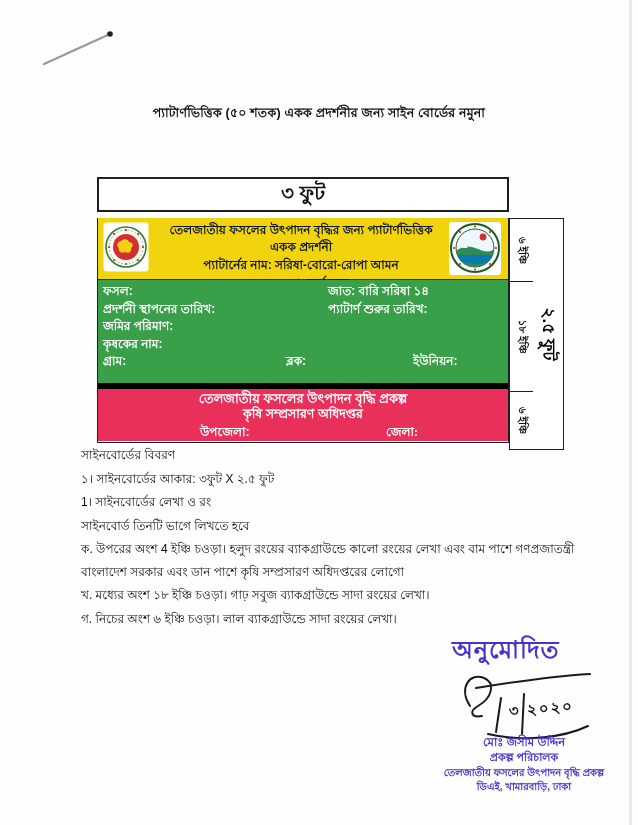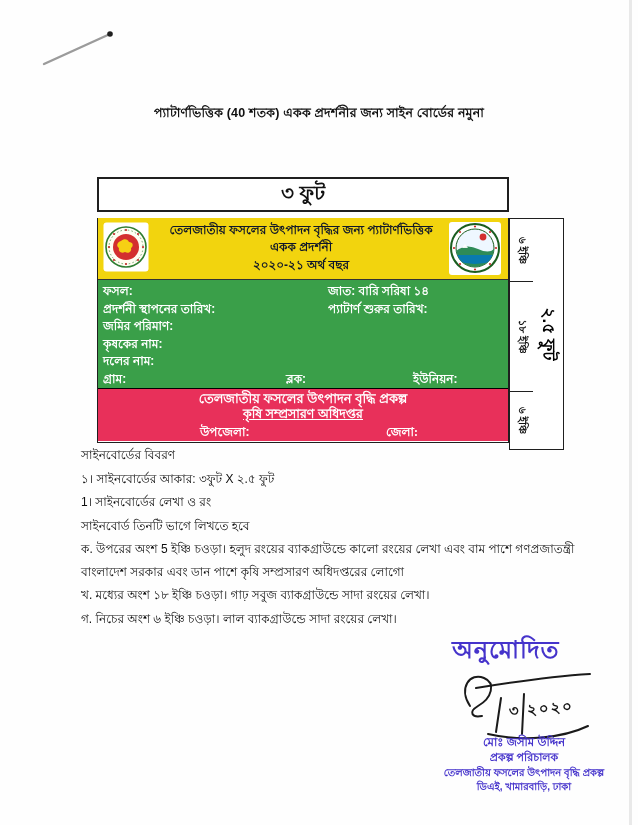--- a/index.html
+++ b/index.html
@@ -17,41 +17,41 @@
 
   
   .board-top-box{position:absolute; left:97px; top:177px; width:412px; height:35px;
     background:#fff; border:2px solid var(--board_border);
     display:flex; align-items:center; justify-content:center;
     font-size:20px; font-weight:bold;}
   .board{position:absolute; left:97px; top:218px; width:412px; height:225px;
     border:1px solid var(--board_border); border-top:none;}
   .band{position:relative; width:100%;}
   .band-yellow{height:62px; background:var(--yellow); border-bottom:1px solid #333;}
-  .band-green{height:109px; background:var(--green); border-bottom:1px solid #000000;}
+  .band-green{height:109px; background:var(--green); border-bottom:6px solid #000000;}
   .band-red{height:52px; background:var(--red);}
 
   .logo{position:absolute; top:4px;}
   .logo-left{left:5px;}
   .logo-right{right:7px;}
 
   .yellow-text{position:absolute; left:58px; right:62px; top:4px; text-align:center; color:#0f172a;}
   .yellow-text .l1{font-size:12px; font-weight:bold; line-height:17px;}
   .yellow-text .l2{font-size:12px; font-weight:bold; line-height:18px;}
   .yellow-text .l3{font-size:12px; font-weight:bold; line-height:18px;}
 
   .green-rows{position:absolute; inset:0; padding:3px 0 0 5px; color:#fff; font-size:12px; font-weight:bold;}
   .g-row{position:relative; height:17.6px; line-height:17.6px; white-space:nowrap;}
   .g-right{position:absolute; left:225px; top:0;}
   .g-block{position:absolute; left:183px; top:0;}
   .g-union{position:absolute; left:310px; top:0;}
 
   .red-inner{position:absolute; inset:0; color:#ffffff; text-align:center;}
   .red-inner .l1{margin-top:2px; font-size:13px; font-weight:bold; line-height:16px;}
-  .red-inner .l2{font-size:12.5px; font-weight:bold; line-height:15px;text-decoration:underline;}
+  .red-inner .l2{font-size:12.5px; font-weight:bold; line-height:15px;}
   .red-label{position:absolute; top:34px; font-size:12px; font-weight:bold;}
   .red-upazila{left:102px;}
   .red-district{left:288px;font-family:Liberation Serif, serif;}
 
   
   .meas-cell{position:absolute; left:509px; width:25px; background:#fff;
     border:1px solid var(--board_border); display:flex; align-items:center; justify-content:center;}
   .meas-a1{top:218px; height:64px;}
   .meas-a2{top:281px; height:111px;}
   .meas-a3{top:391px; height:59px;}
@@ -84,21 +84,21 @@
 
 <div id="sheet">
 
   <div class="scan-edge"></div>
 
   <svg width="85" height="45" style="position:absolute;left:36px;top:26px;">
     <line x1="8" y1="38" x2="74" y2="8" stroke="#9b9b9b" stroke-width="2.4" stroke-linecap="round"></line>
     <circle cx="74" cy="8" r="2.8" fill="#1f1f1f"></circle>
   </svg>
 
-  <div class="doc-title">প্যাটার্ণভিত্তিক (40 শতক) একক প্রদর্শনীর জন্য সাইন বোর্ডের নমুনা</div>
+  <div class="doc-title">প্যাটার্ণভিত্তিক (৫০ শতক) একক প্রদর্শনীর জন্য সাইন বোর্ডের নমুনা</div>
 
   <div class="board-top-box">
     <span>৩ ফুট</span>
   </div>
 
   <div class="board">
 
     <div class="band band-yellow">
       <svg class="logo logo-left" width="46" height="50" viewBox="0 0 46 50">
         <rect x="0.5" y="0.5" width="45" height="49" rx="3" fill="#ffffff"></rect>
@@ -113,20 +113,21 @@
             <circle cx="35" cy="38" r="1.1"></circle>
           <circle cx="23" cy="42" r="1.1"></circle>
             <circle cx="11" cy="38" r="1.1"></circle>
           <circle cx="6" cy="25" r="1.1"></circle>
             <circle cx="11" cy="12" r="1.1"></circle>
         </g>
       </svg>
 
       <div class="yellow-text">
         <div class="l1">তেলজাতীয় ফসলের উৎপাদন বৃদ্ধির জন্য প্যাটার্ণভিত্তিক একক প্রদর্শনী</div>
+        <div class="l2">প্যাটার্নের নাম: সরিষা-বোরো-রোপা আমন</div>
         <div class="l3">২০২০-২১ অর্থ বছর</div>
       </div>
 
       <svg class="logo logo-right" width="52" height="53" viewBox="0 0 52 53">
         <rect x="0" y="0" width="52" height="53" rx="3" fill="#ffffff"></rect>
         <circle cx="26" cy="26" r="24" fill="#ffffff" stroke="#1b5e20" stroke-width="2"></circle>
         <clipPath id="daeclip">
             <circle cx="26" cy="26" r="19"></circle>
           </clipPath>
         <circle cx="26" cy="26" r="19" fill="#eef7ff" stroke="#1b5e20" stroke-width="1"></circle>
@@ -159,23 +160,20 @@
           <span>প্রদর্শনী স্থাপনের তারিখ:</span>
           <span class="g-right">প্যাটার্ণ শুরুর তারিখ:</span>
         </div>
         <div class="g-row">
           <span>জমির পরিমাণ:</span>
         </div>
         <div class="g-row">
           <span>কৃষকের নাম:</span>
         </div>
         <div class="g-row">
-          <span>দলের নাম:</span>
-        </div>
-        <div class="g-row">
           <span>গ্রাম:</span>
           <span class="g-block">ব্লক:</span>
           <span class="g-union">ইউনিয়ন:</span>
         </div>
       </div>
     </div>
 
     <div class="band band-red">
       <div class="red-inner">
         <div class="l1">তেলজাতীয় ফসলের উৎপাদন বৃদ্ধি প্রকল্প</div>
@@ -197,21 +195,21 @@
   </div>
   <div class="meas-b">
     <span class="rot-big">২.৫ ফুট</span>
   </div>
 
   <div class="description">
     <div class="d-line">সাইনবোর্ডের বিবরণ</div>
     <div class="d-line">১। সাইনবোর্ডের আকার: ৩ফুট X ২.৫ ফুট</div>
     <div class="d-line">1। সাইনবোর্ডের লেখা ও রং</div>
     <div class="d-line">সাইনবোর্ড তিনটি ভাগে লিখতে হবে</div>
-    <div class="d-line d-tight">ক. উপরের অংশ 5 ইঞ্চি চওড়া। হলুদ রংয়ের ব্যাকগ্রাউন্ডে কালো রংয়ের লেখা এবং বাম পাশে গণপ্রজাতন্ত্রী</div>
+    <div class="d-line d-tight">ক. উপরের অংশ 4 ইঞ্চি চওড়া। হলুদ রংয়ের ব্যাকগ্রাউন্ডে কালো রংয়ের লেখা এবং বাম পাশে গণপ্রজাতন্ত্রী</div>
     <div class="d-line">বাংলাদেশ সরকার এবং ডান পাশে কৃষি সম্প্রসারণ অধিদপ্তরের লোগো</div>
     <div class="d-line">খ. মধ্যের অংশ ১৮ ইঞ্চি চওড়া।   গাঢ় সবুজ ব্যাকগ্রাউন্ডে সাদা রংয়ের লেখা।</div>
     <div class="d-line">গ. নিচের অংশ ৬ ইঞ্চি চওড়া। লাল ব্যাকগ্রাউন্ডে সাদা রংয়ের লেখা।</div>
   </div>
 
   <div class="approved">অনুমোদিত</div>
 
   <svg class="sig-svg" width="165" height="85" viewBox="0 0 165 85">
     <g fill="none" stroke="#1a1a1a" stroke-width="2" stroke-linecap="round">
       <path d="M32 44 C20 26 32 10 46 16 C58 21 54 36 40 44 C30 50 34 56 44 54"></path>

